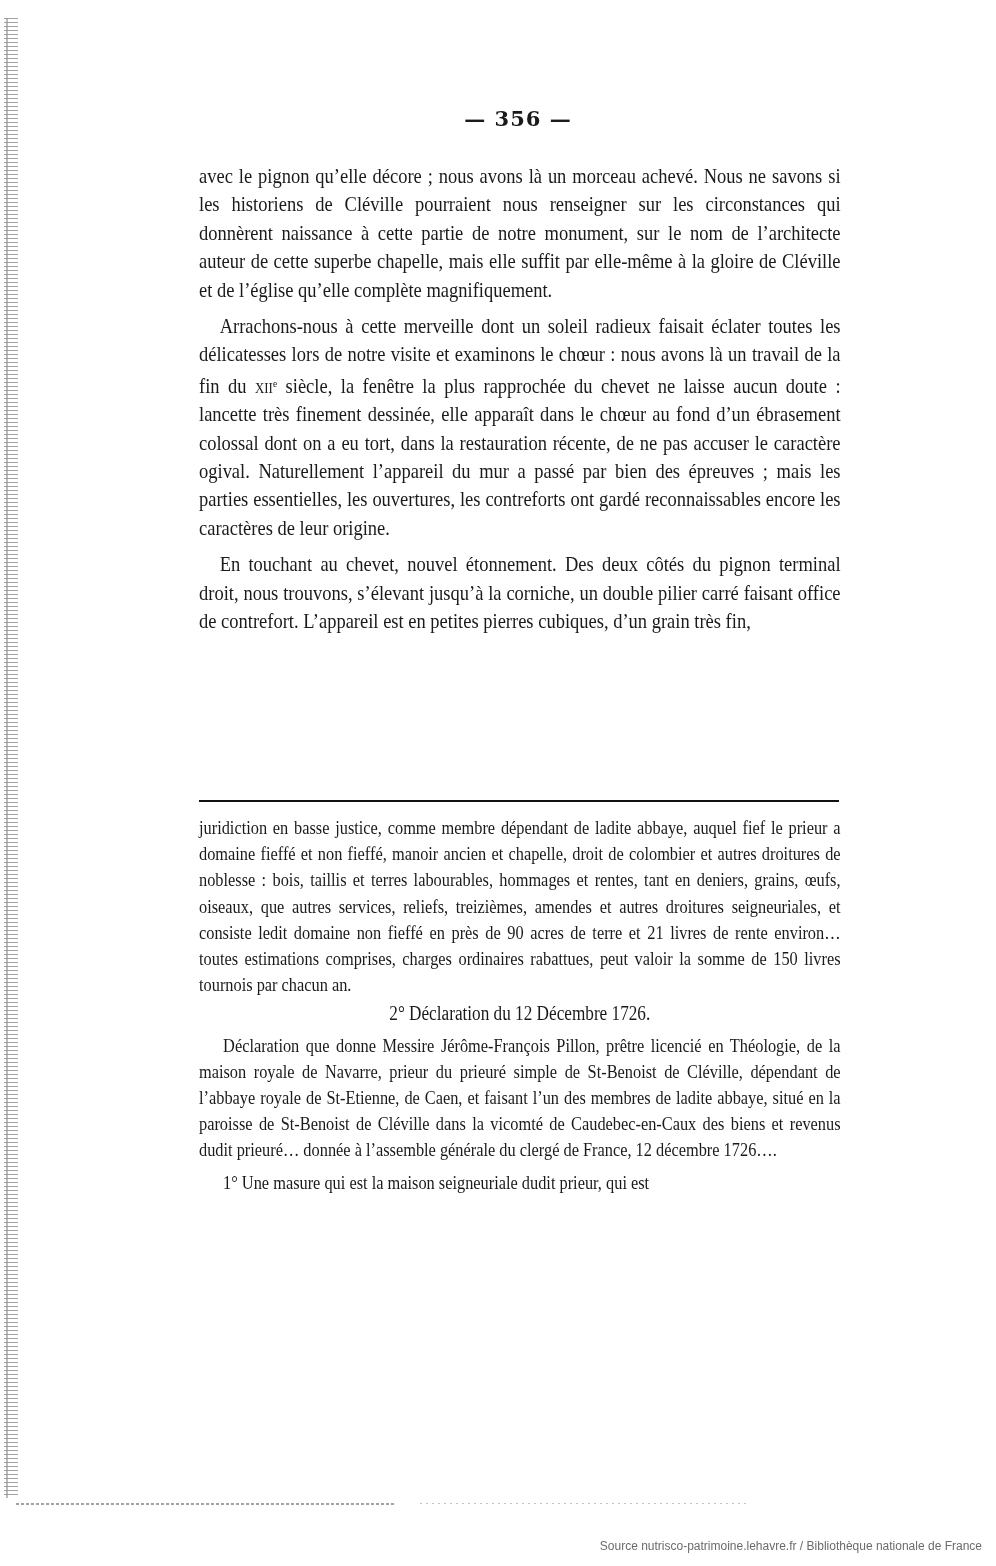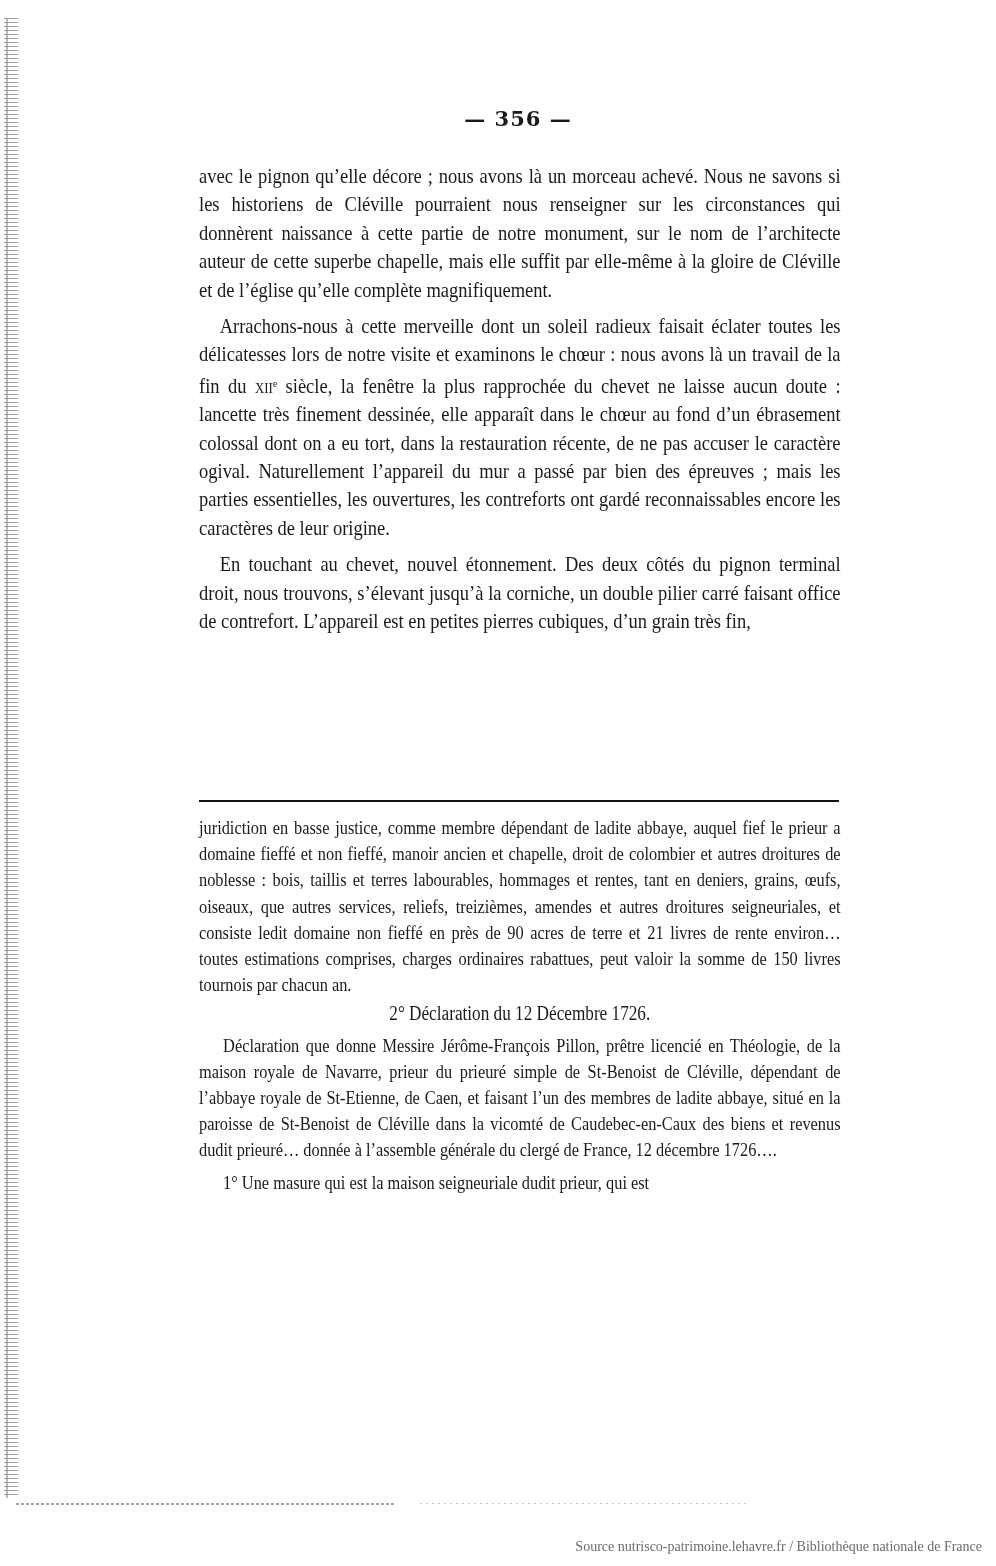--- a/index.html
+++ b/index.html
@@ -116,22 +116,22 @@
       font-size: 20px;
     }
     sup.small {
       font-size: 11px;
       vertical-align: 6px;
     }
     .source-credit {
       position: absolute;
       right: 14px;
       top: 1539px;
-      font-family: Liberation Serif, serif;
-      font-size: 14px;
+      font-family: Liberation Sans, sans-serif;
+      font-size: 12px;
       color: #6b6b6b;
       white-space: nowrap;
     }
   </style>
 </head>
 <body>
 
 <div class="scan-edge-left"></div>
 <div class="scan-edge-bottom"></div>
 <div class="scan-edge-bottom2"></div>

